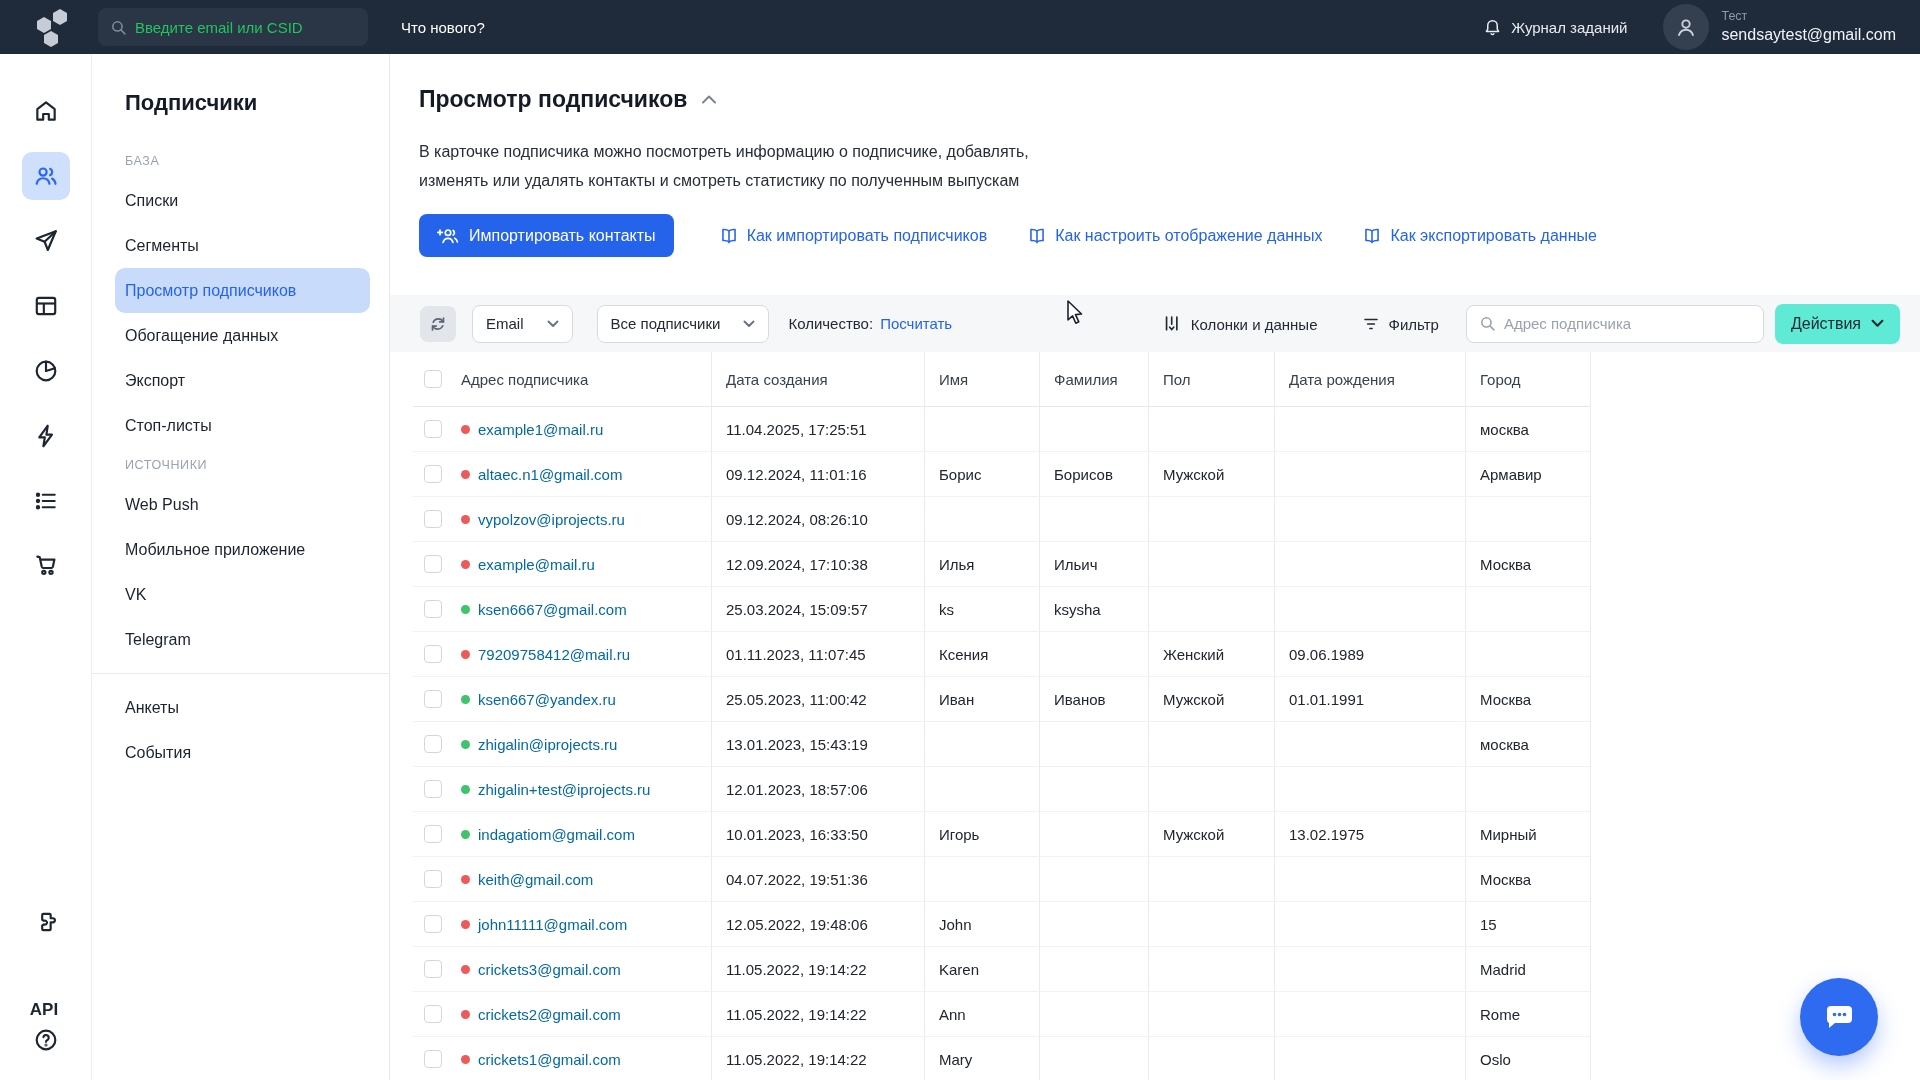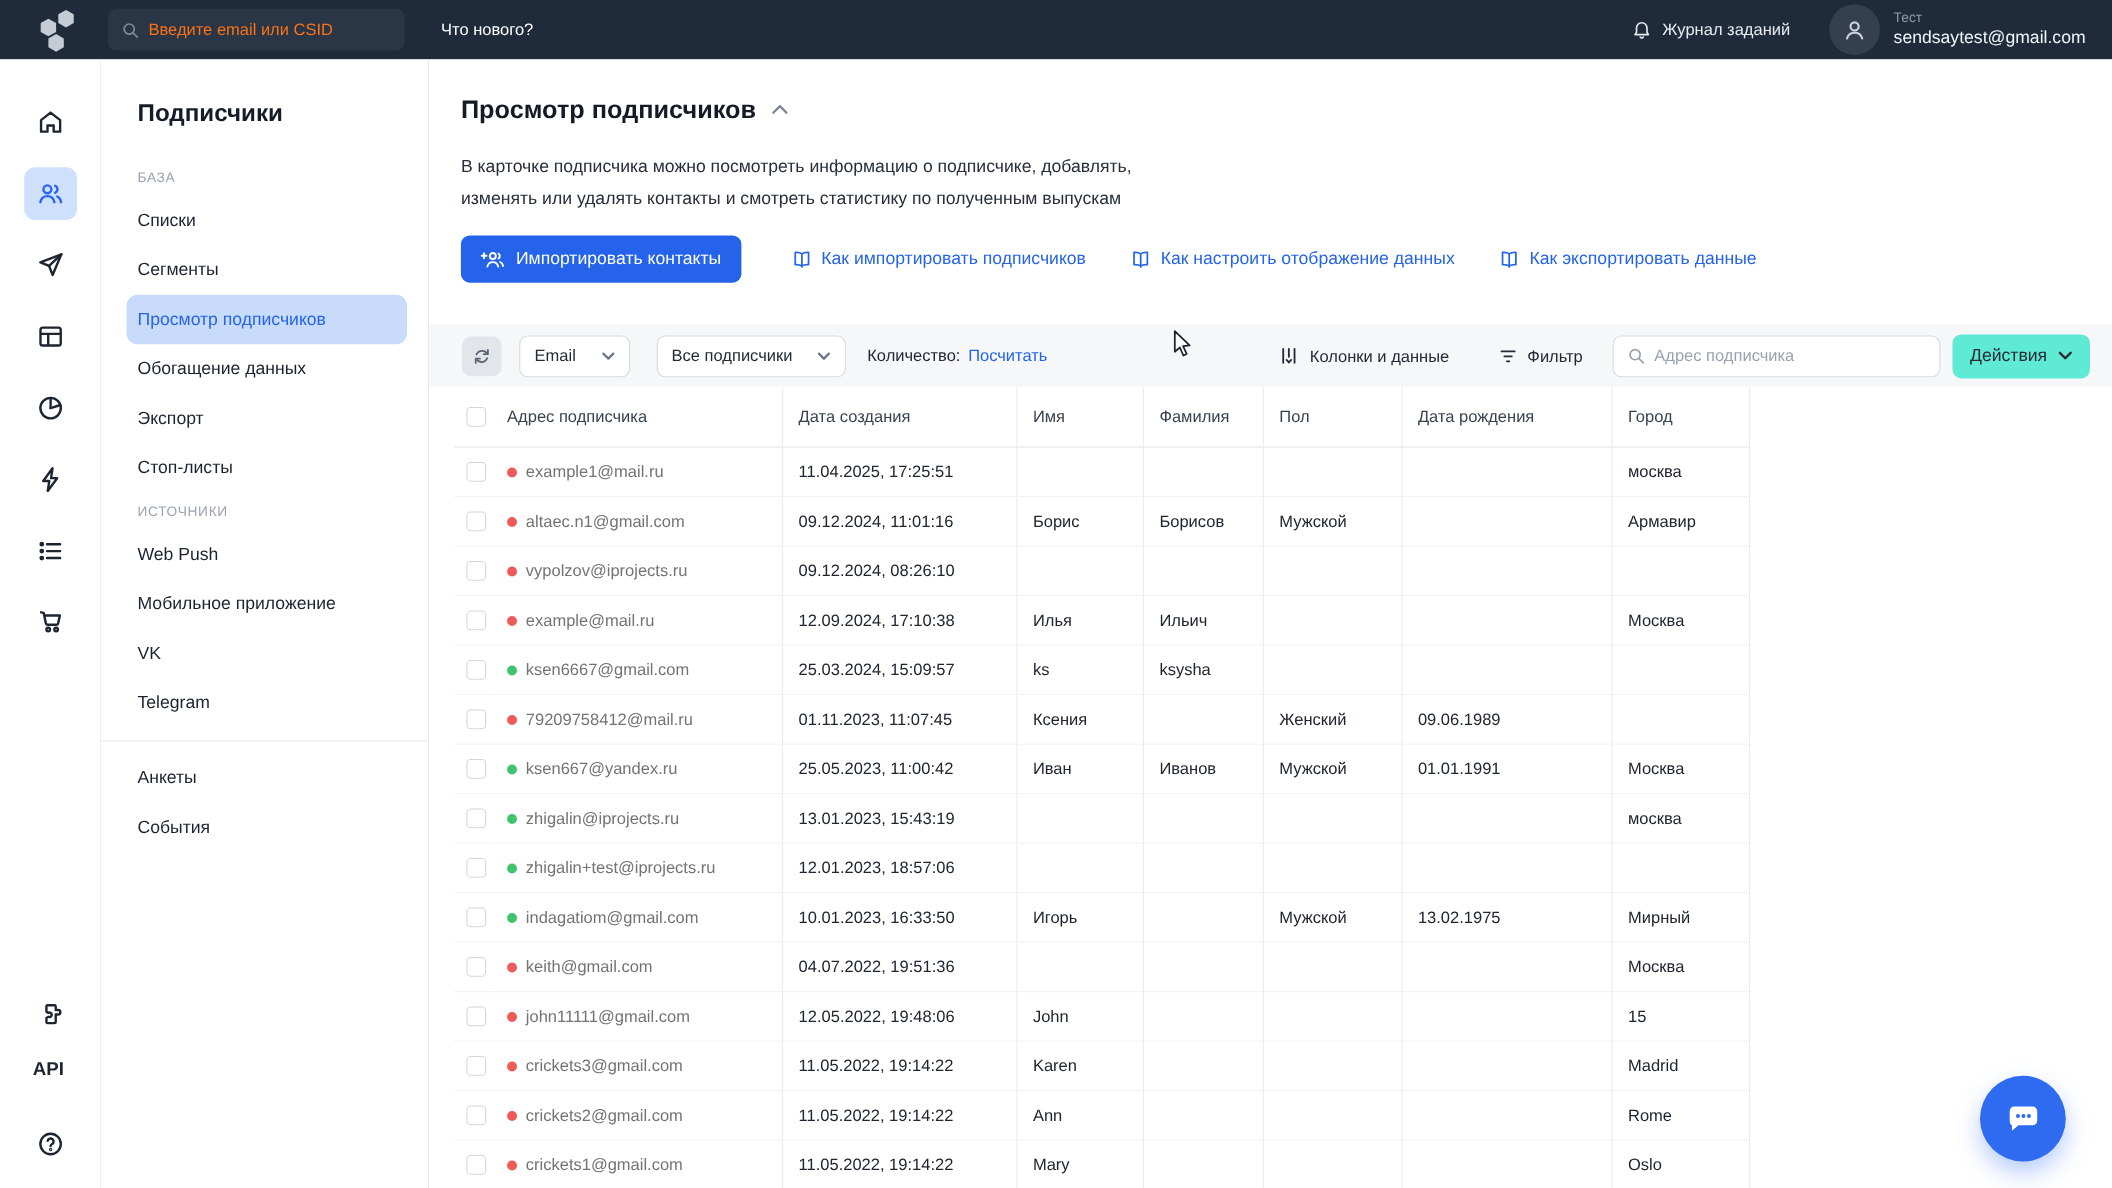--- a/index.html
+++ b/index.html
@@ -7,40 +7,40 @@
   body { font-family:"Liberation Sans", sans-serif; background:#fff; color:#1f2733; }
   .app { position:relative; width:1920px; height:1080px; overflow:hidden; }
 
   
   .topbar { position:absolute; left:0; top:0; width:1920px; height:54px; background:#1f2b3a;
             display:flex; align-items:center; padding:0 24px 0 22px; }
   .logo { width:46px; height:44px; flex:none; }
   .tb-search { margin-left:30px; width:270px; height:38px; background:#2a3545; border-radius:8px;
                display:flex; align-items:center; padding:0 12px; gap:8px; }
   .tb-search svg { flex:none; }
-  .tb-search span { color:#f97316; font-size:15px; }
+  .tb-search span { color:#22c55e; font-size:15px; }
   .whats-new { margin-left:33px; color:#ffffff; font-size:15px; cursor:pointer; }
   .tb-right { margin-left:auto; display:flex; align-items:center; }
   .tasks { display:flex; align-items:center; gap:9px; color:#e8ecf1; font-size:15px; cursor:pointer; }
   .avatar { width:46px; height:46px; border-radius:50%; background:#34404f; margin-left:36px;
             display:flex; align-items:center; justify-content:center; }
   .user-meta { margin-left:12px; line-height:1.25; }
   .user-meta .name { color:#8f9aa8; font-size:12.5px; }
   .user-meta .email { color:#f1f4f8; font-size:16px; }
 
   
   .rail { position:absolute; left:0; top:54px; width:92px; height:1026px; background:#fff;
           border-right:1px solid #ebedf1; }
   .rail-item { position:absolute; left:22px; width:48px; height:48px; display:flex;
                align-items:center; justify-content:center; border-radius:10px; cursor:pointer; }
   .rail-item.active { background:#cfe0fc; }
   .rail-item svg { stroke:#1d2531; }
   .rail-item.active svg { stroke:#2b66f2; }
   .rail-api { position:absolute; left:0; width:88px; text-align:center; font-size:17px; font-weight:bold;
-              color:#1d2531; cursor:pointer; }
+              color:#1d2531; cursor:pointer;margin-top:38px; }
 
   
   .sidebar { position:absolute; left:92px; top:54px; width:298px; height:1026px; background:#fff;
              border-right:1px solid #e7eaee; padding:36px 20px 0 33px; }
   .sb-title { font-size:22px; font-weight:bold; color:#151c27; }
   .sb-nav { margin-top:28px; }
   .sb-label { font-size:12.5px; color:#9aa3b0; letter-spacing:.6px; height:34px; display:flex; align-items:center; }
   .sb-item { height:45px; display:flex; align-items:center; font-size:16px; color:#1b2330;
              padding-left:10px; margin-left:-10px; border-radius:10px; cursor:pointer; }
   .sb-item.active { background:#c9dbfb; color:#2563eb; width:255px; }
@@ -85,21 +85,21 @@
   .t-row { display:grid; grid-template-columns:34px 265px 213px 115px 109px 126px 191px 125px; }
   .t-head { height:55px; }
   .t-head .cell { font-size:15px; color:#38424f; border-bottom:1px solid #e4e7eb; }
   .t-body .t-row { height:45px; cursor:pointer; }
   .t-body .cell { border-bottom:1px solid #f0f2f5; font-size:15px; color:#20262f; }
   .cell { display:flex; align-items:center; padding-left:14px; overflow:hidden; white-space:nowrap; }
   .cell.chk { padding-left:11px; }
   .cell.v { border-right:1px solid #e9ebef; }
   .checkbox { width:18px; height:18px; border:1.5px solid #d2d7de; border-radius:4px; background:#fff; cursor:pointer; flex:none; }
   .dot { width:9px; height:9px; border-radius:50%; flex:none; margin-right:8px; }
-  .email-link { color:#737373; cursor:pointer; }
+  .email-link { color:#0369a1; cursor:pointer; }
 
   
   .chat-fab { position:absolute; left:1800px; top:978px; width:78px; height:78px; border-radius:50%;
               background:#2e6bf1; border:none; display:flex; align-items:center; justify-content:center;
               box-shadow:0 10px 22px rgba(46,107,241,.35); cursor:pointer; }
   .cursor { position:absolute; left:1066px; top:300px; pointer-events:none; }
 </style>
 </head>
 <body>
 <div class="app">

